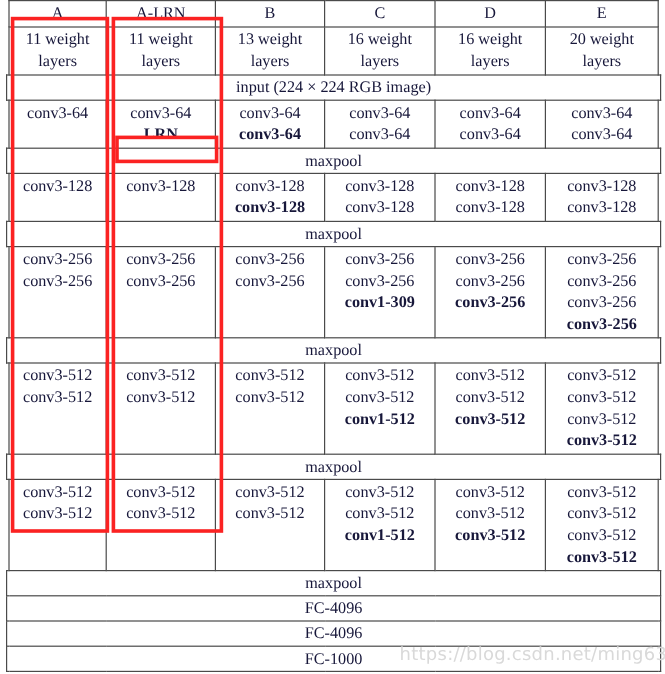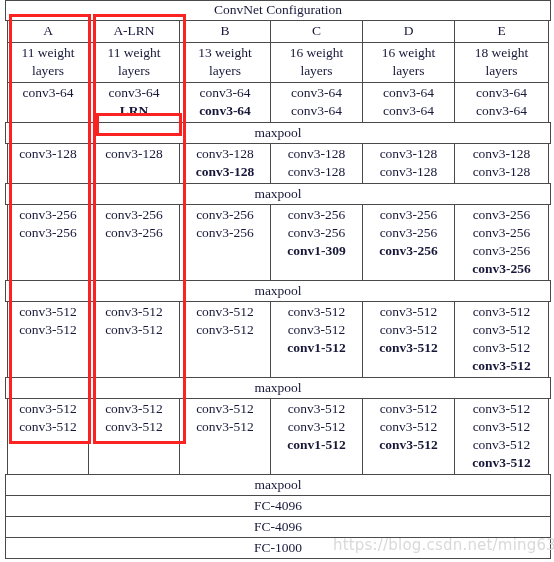--- a/index.html
+++ b/index.html
@@ -110,23 +110,20 @@
       <col style="width:81px">
       <col style="width:91px">
       <col style="width:91px">
       <col style="width:92px">
       <col style="width:92px">
       <col style="width:94px">
       <col class="c-edge">
     </colgroup>
     <tbody id="table-body">
 
-      <tr>
-        <td class="title-cell" colspan="8">ConvNet Configuration</td>
-      </tr>
 
       <tr id="row-colnames">
           <td class="colname" style="border: none;"></td>
           <td class="colname">A</td>
           <td class="colname">A-LRN</td>
           <td class="colname">B</td>
           <td class="colname">C</td>
           <td class="colname">D</td>
           <td class="colname">E</td>
           <td class="colname" style="border: none;"></td>
@@ -148,26 +145,29 @@
           </td>
           <td class="wlayers">
             <span class="layer-line">16 weight</span>
             <span class="layer-line">layers</span>
           </td>
           <td class="wlayers">
             <span class="layer-line">16 weight</span>
             <span class="layer-line">layers</span>
           </td>
           <td class="wlayers">
-            <span class="layer-line">18 weight</span>
+            <span class="layer-line">20 weight</span>
             <span class="layer-line">layers</span>
           </td>
           <td class="wlayers" style="border: none;"></td>
         </tr>
 
+      <tr>
+        <td class="full-row" colspan="8">input (224 × 224 RGB image)</td>
+      </tr>
 
       <tr>
           <td style="border: none;"></td>
           <td class="block">
             <span class="layer-line">conv3-64</span>
             <span class="blank-line">&nbsp;</span>
           </td>
           <td class="block">
             <span class="layer-line">conv3-64</span>
             <span class="layer-line b">LRN</span>

